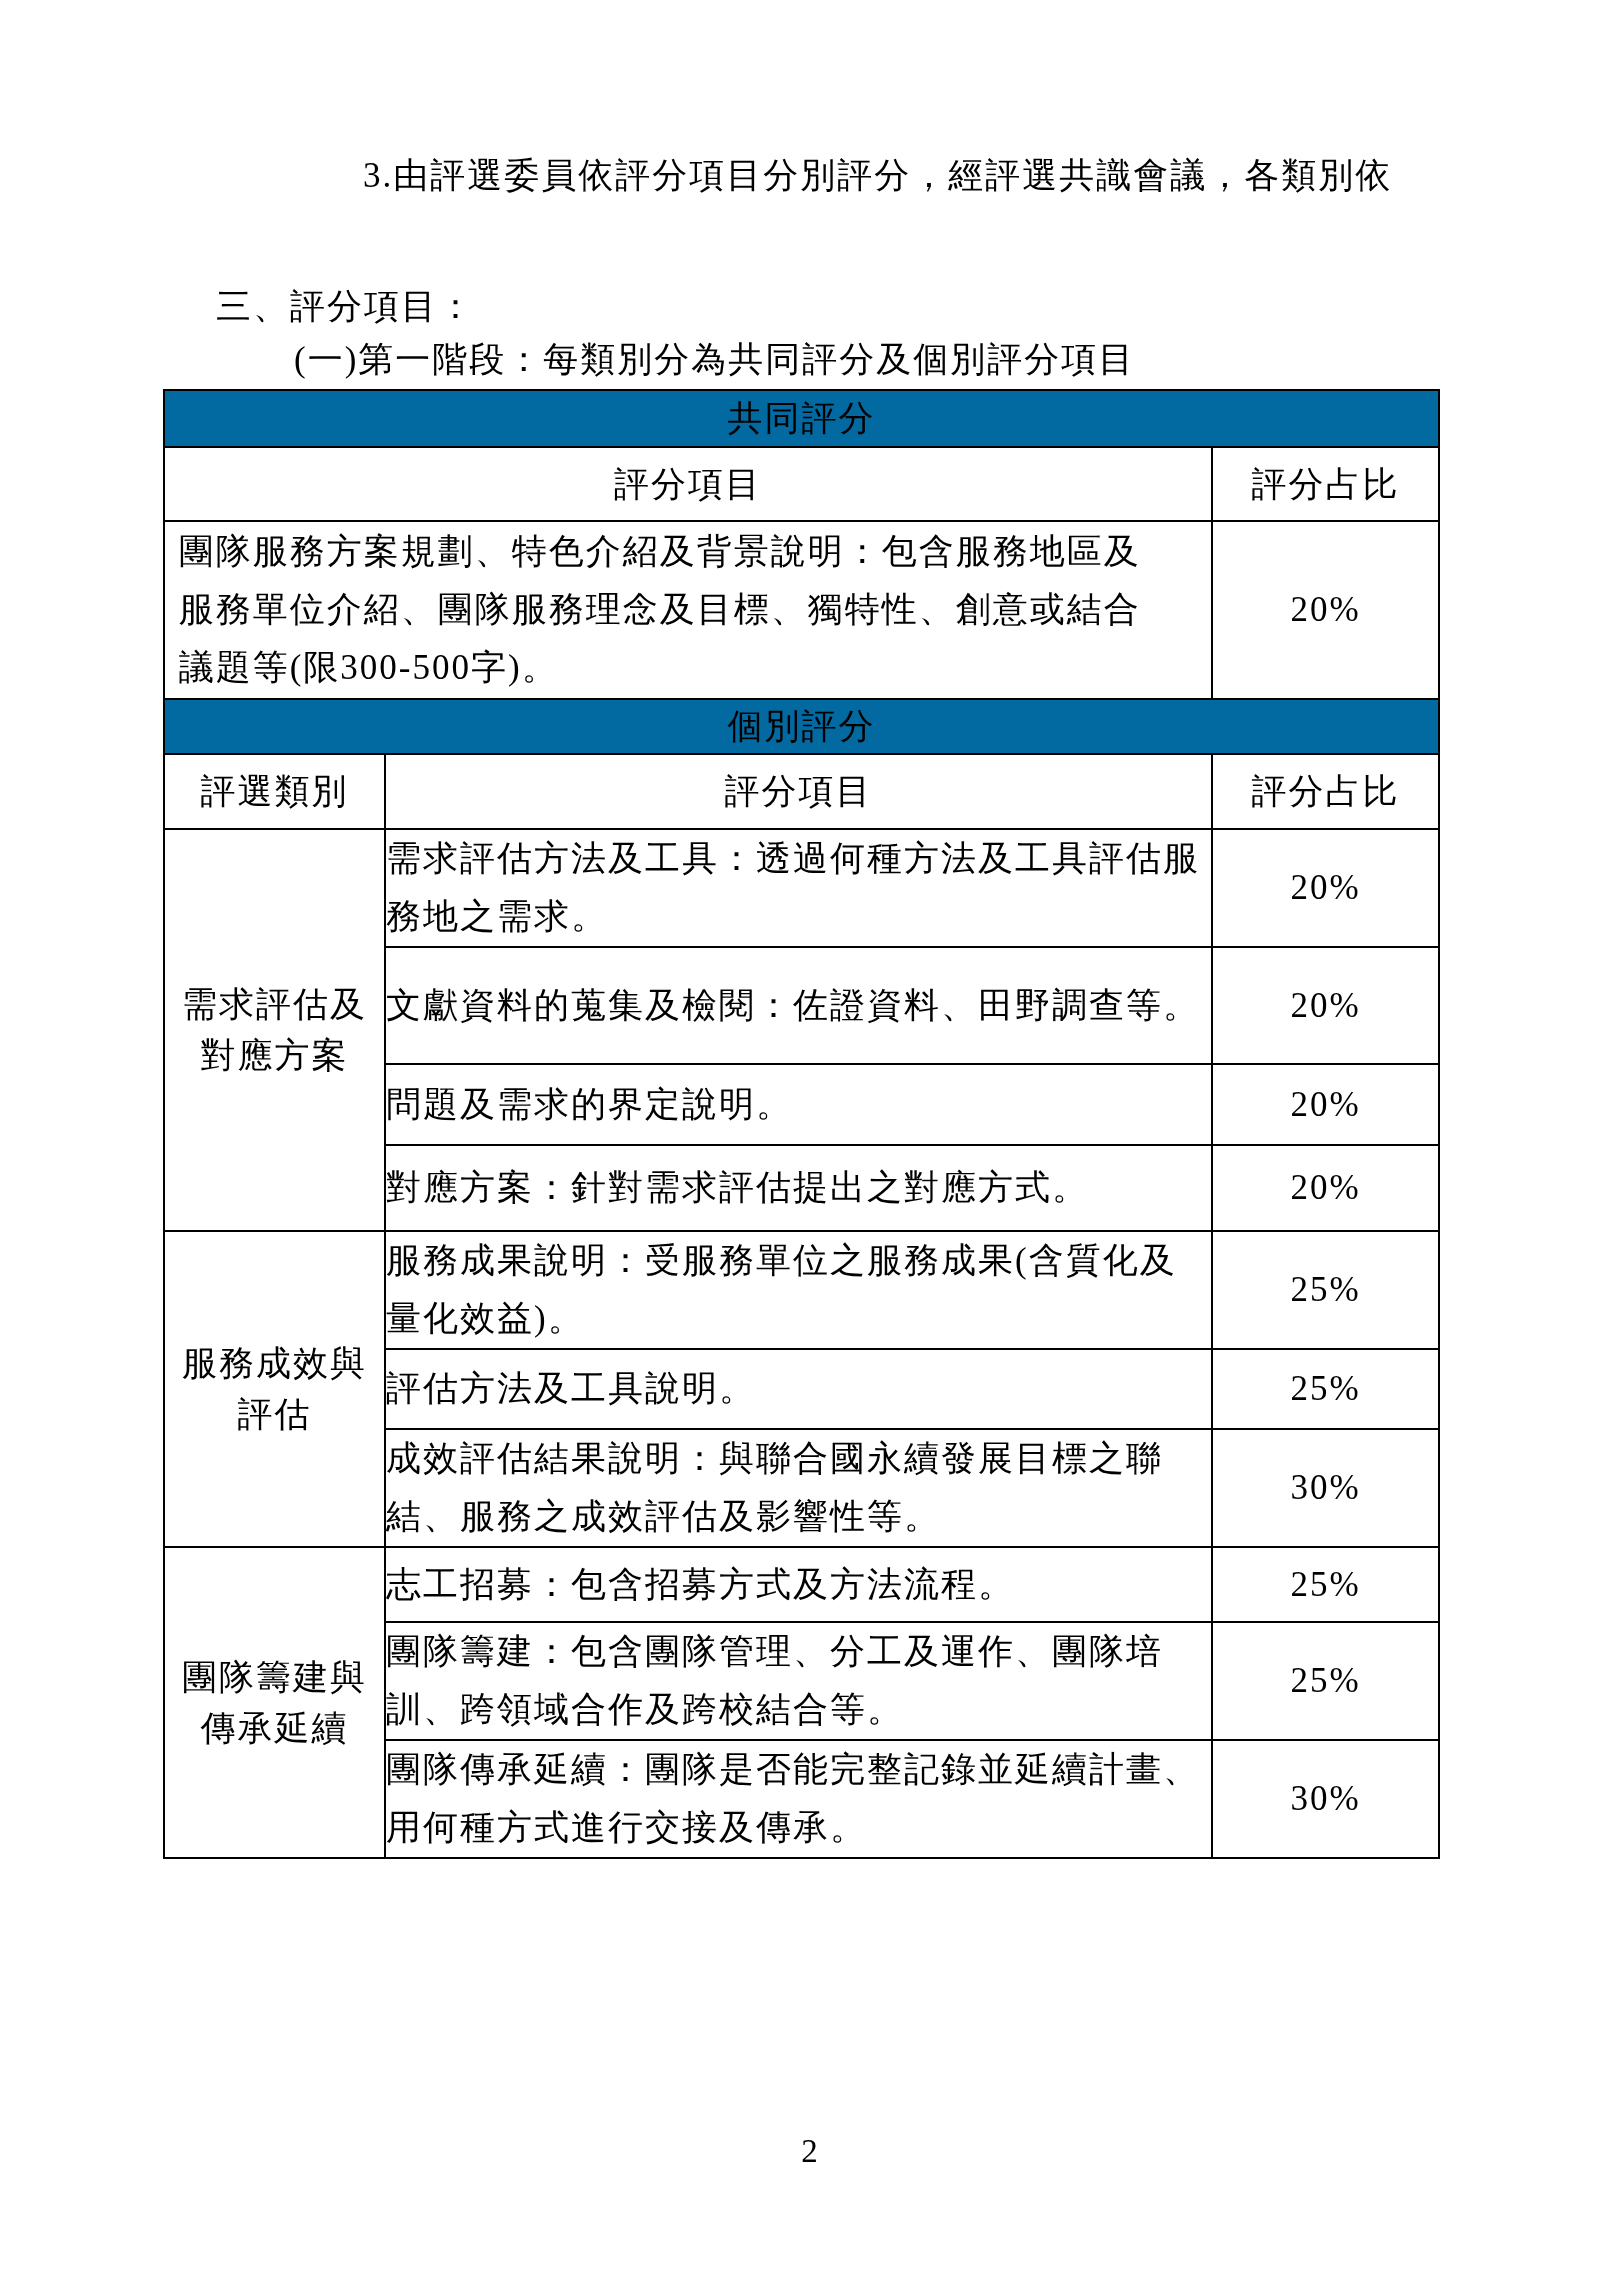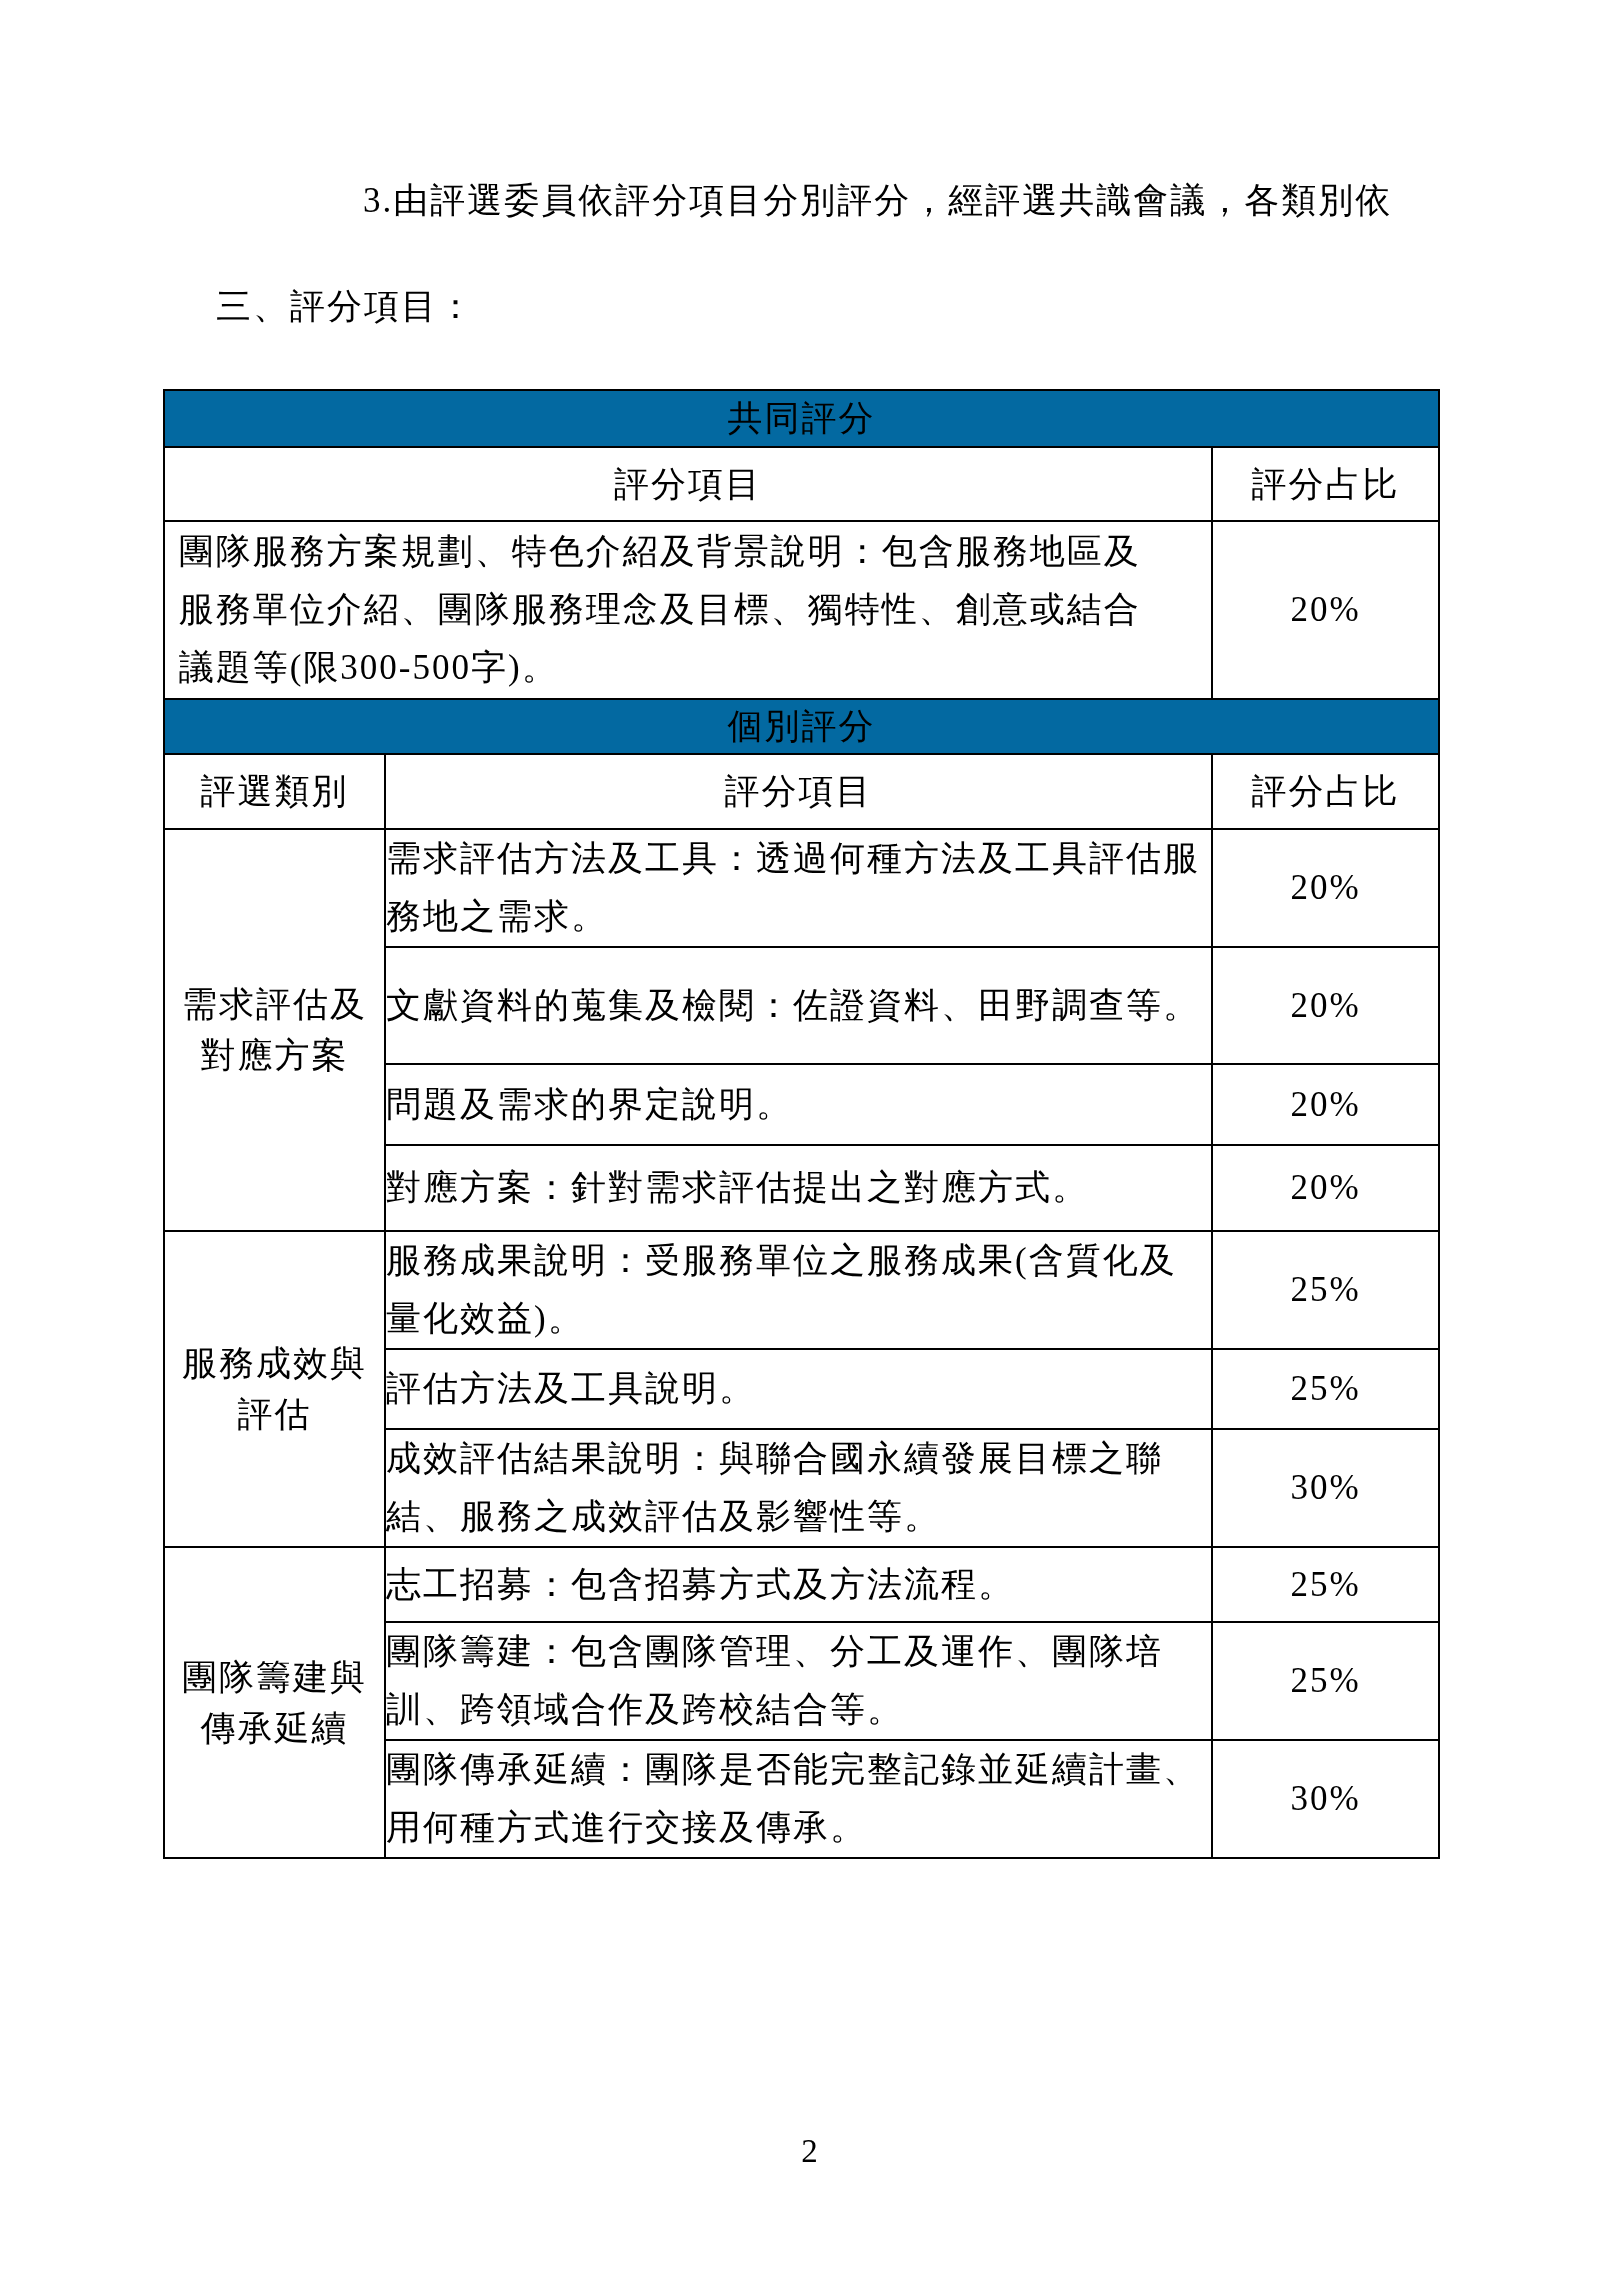--- a/index.html
+++ b/index.html
@@ -70,25 +70,26 @@
     width: 39px;
     text-align: center;
     font-size: 33px;
   }
 </style>
 </head>
 <body>
 
 <div class="page">
 
-  <div class="para" style="left: 363px; top: 180px;">3.由評選委員依評分項目分別評分，經評選共識會議，各類別依</div>
+  <div class="para" style="left: 363px; top: 155px;">3.由評選委員依評分項目分別評分，經評選共識會議，各類別依</div>
 
 
   <div class="para" style="left: 216px; top: 286px;">三、評分項目：</div>
 
+  <div class="para" style="left: 294px; top: 339px;">(一)第一階段：每類別分為共同評分及個別評分項目</div>
 
   <table class="score-table">
     <colgroup>
       <col style="width:221px">
       <col style="width:827px">
       <col style="width:227px">
     </colgroup>
 
     <tbody>
         <tr class="band" style="height:57px;">

